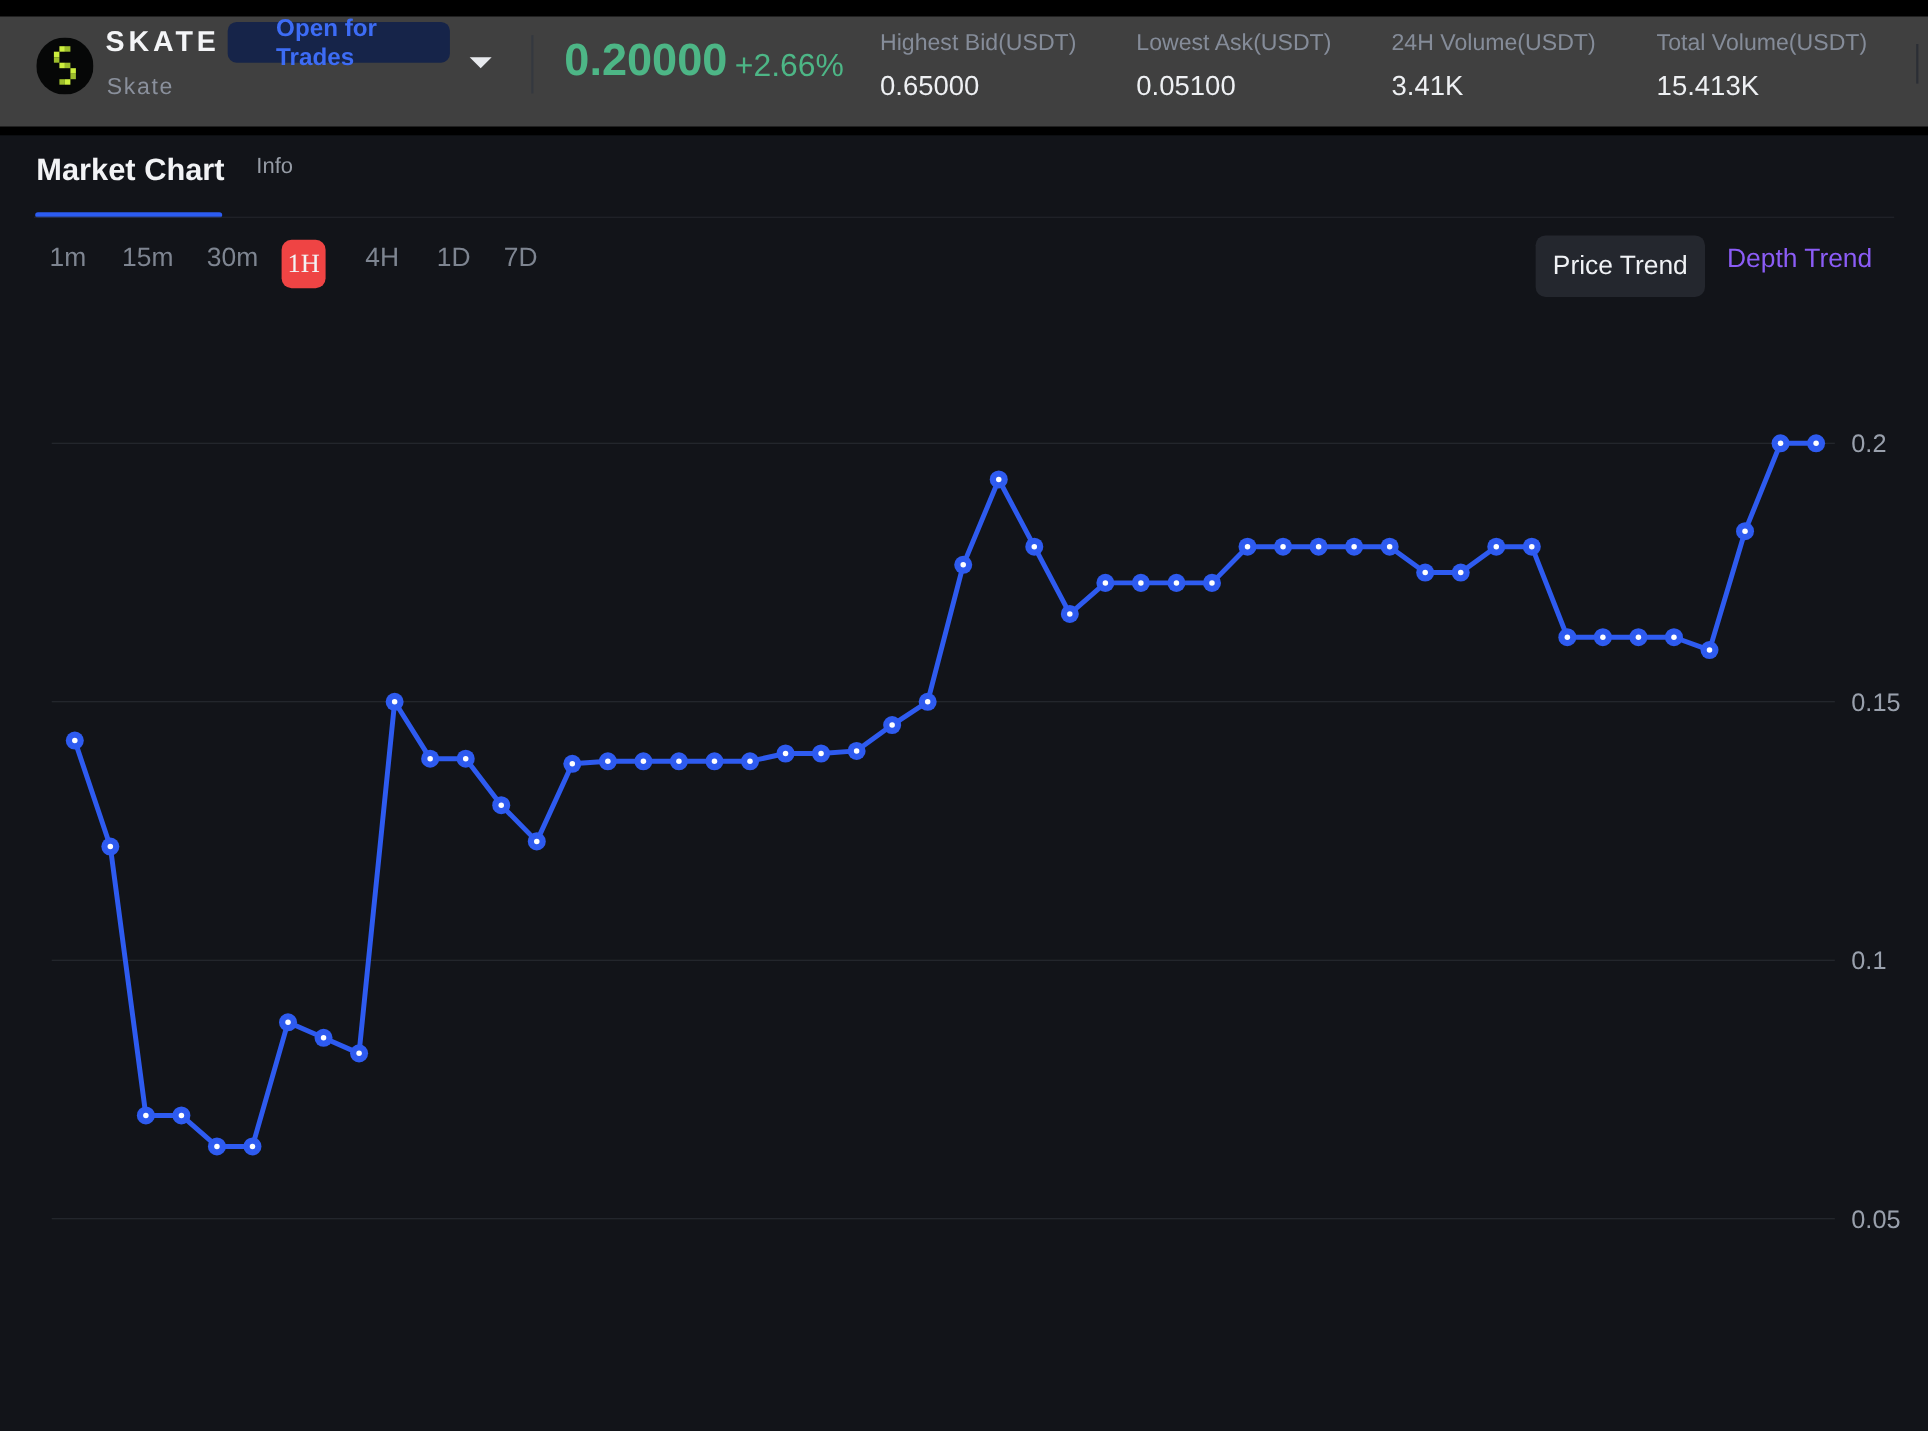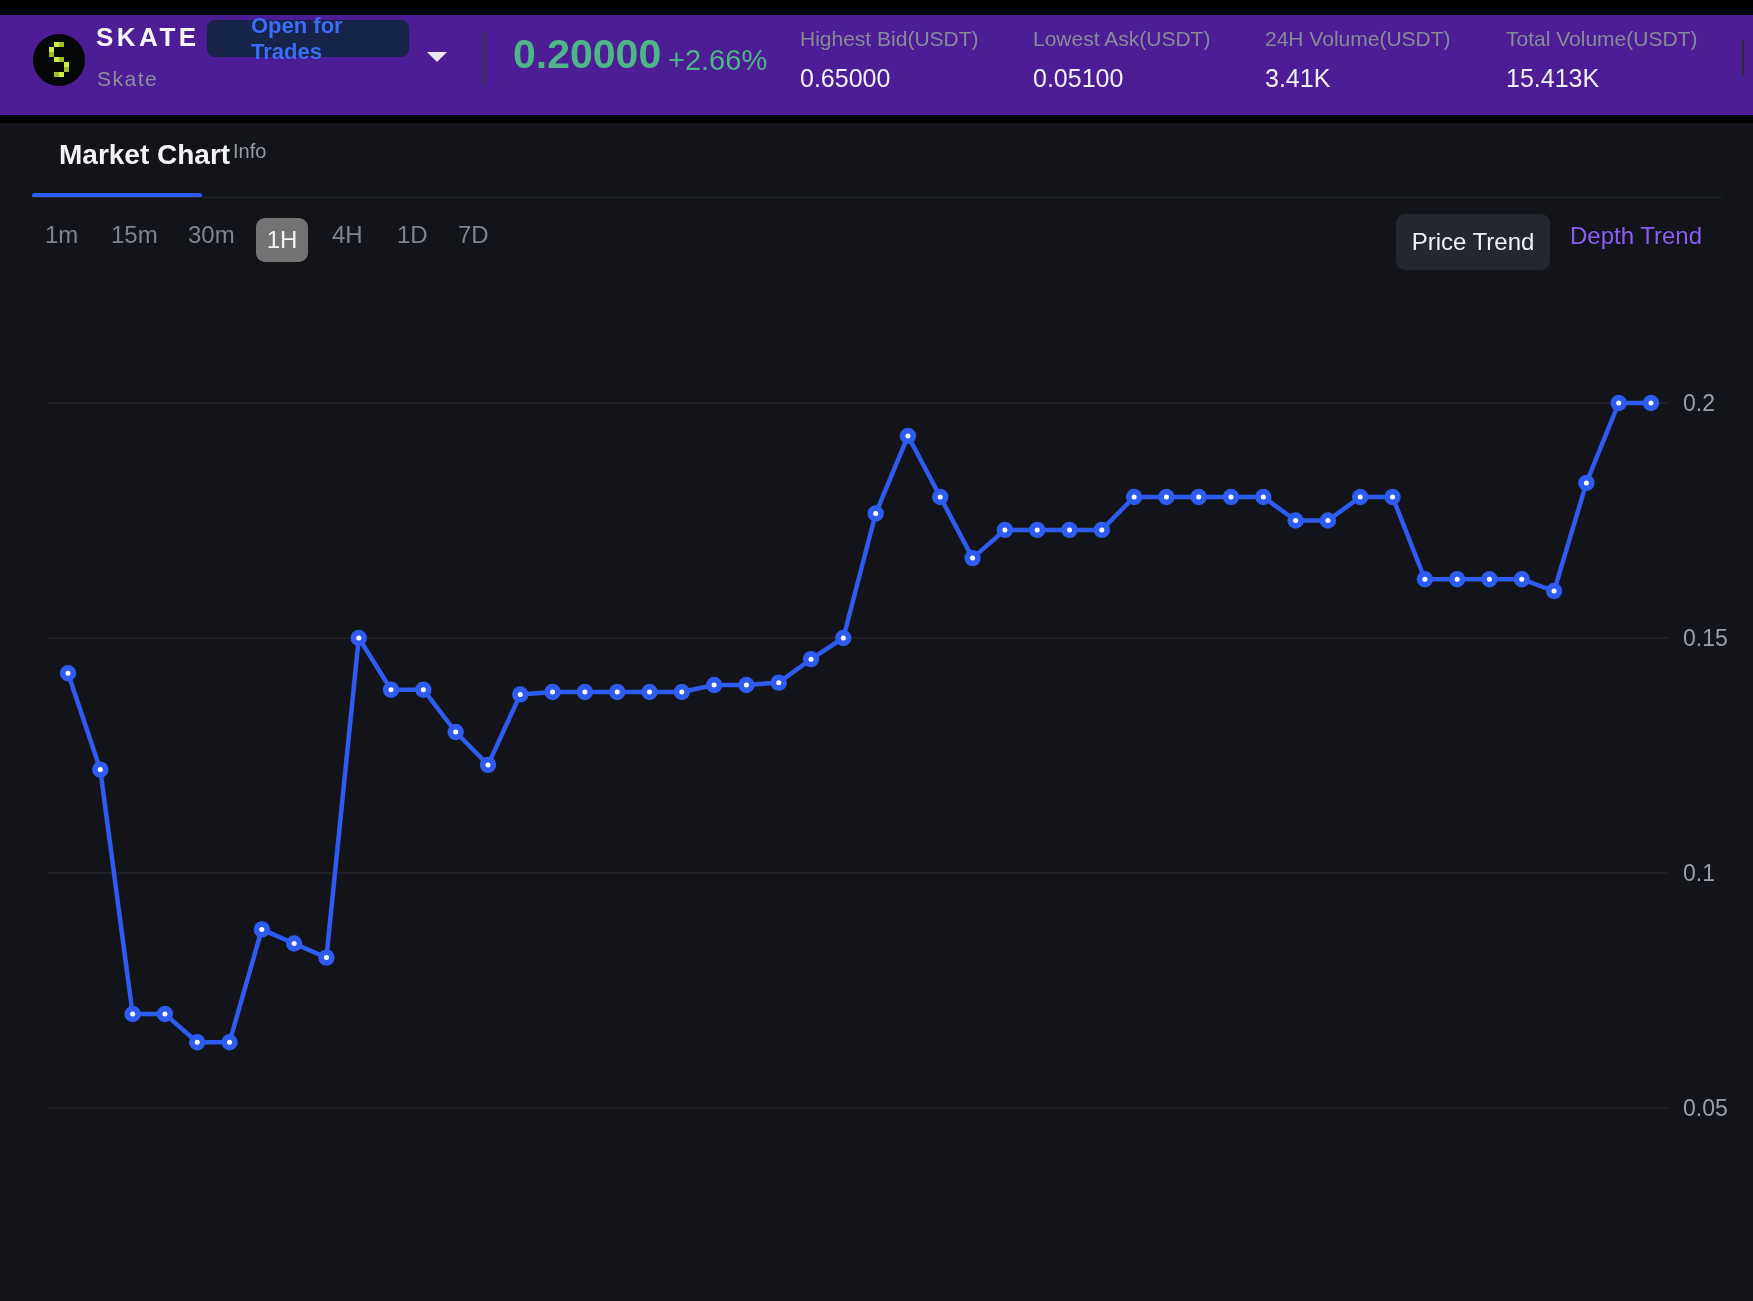--- a/index.html
+++ b/index.html
@@ -1,39 +1,39 @@
 <!DOCTYPE html>
 <html><head>
 <meta charset="utf-8">
 <style>
 *{margin:0;padding:0;box-sizing:border-box;}
 html,body{width:1753px;height:1301px;}
 body{background:#000;font-family:"Liberation Sans",sans-serif;position:relative;overflow:hidden;}
-.header{position:absolute;left:0;top:15px;width:100%;height:100px;background:#4c1d95;}
+.header{position:absolute;left:0;top:15px;width:100%;height:100px;background:#404040;}
 .logo{position:absolute;left:33px;top:19px;width:52px;height:52px;}
 .symbol{position:absolute;left:96px;top:9px;font-size:26px;font-weight:700;color:#f4f5f7;letter-spacing:3.5px;line-height:1;}
 .subname{position:absolute;left:97px;top:53px;font-size:21px;color:#8a909c;letter-spacing:1.5px;line-height:1;}
 .badge{position:absolute;left:207px;top:5px;height:37px;width:202px;background:#162449;border-radius:8px;font-size:22px;font-weight:700;color:#3d6cf5;display:flex;align-items:center;justify-content:center;padding-left:44px;}
 .caret{position:absolute;left:427px;top:37px;width:0;height:0;border-left:10px solid transparent;border-right:10px solid transparent;border-top:10px solid #e8eaee;}
 .vdiv{position:absolute;left:483px;top:17px;width:2px;height:53px;background:#34383f;}
 .price{position:absolute;left:513px;top:19px;font-size:41px;font-weight:700;color:#4db686;line-height:1;}
 .change{position:absolute;left:668px;top:31px;font-size:29px;color:#4db686;line-height:1;}
 .stat{position:absolute;top:0;height:100px;}
 .stat .lbl{position:absolute;top:13px;left:0;font-size:21px;color:#858c99;white-space:nowrap;line-height:1;}
 .stat .val{position:absolute;top:51px;left:0;font-size:25px;color:#eef0f3;white-space:nowrap;line-height:1;}
 .s1{left:800px;} .s2{left:1033px;} .s3{left:1265px;} .s4{left:1506px;}
 .vdiv2{position:absolute;left:1742px;top:25px;width:2px;height:36px;background:#2b2e35;}
 .content{position:absolute;left:0;top:123px;width:100%;height:1178px;background:#121419;}
-.tab-mc{position:absolute;left:33px;top:18px;font-size:28px;font-weight:700;color:#f2f3f5;line-height:1;margin-left:26px;}
+.tab-mc{position:absolute;left:33px;top:18px;font-size:28px;font-weight:700;color:#f2f3f5;line-height:1;}
 .tab-info{position:absolute;left:233px;top:18px;font-size:20px;color:#959ba5;line-height:1;text-align:right;}
 .underline{position:absolute;left:32px;top:70px;width:170px;height:5px;border-radius:3px;background:#2c5cf2;}
 .hdiv{position:absolute;left:31px;top:74px;width:1691px;height:1px;background:#23262c;}
 .tf{position:absolute;top:100px;font-size:24px;color:#7e8591;line-height:1;}
 .tf1{left:45px;} .tf2{left:111px;} .tf3{left:188px;}
-.tfbox{position:absolute;left:256px;top:95px;width:52px;height:44px;background:#737373;border-radius:9px;display:flex;align-items:center;justify-content:center;font-size:24px;color:#f2f3f5;}
+.tfbox{position:absolute;left:256px;top:95px;width:40px;height:44px;background:#ef4444;border-radius:9px;display:flex;align-items:center;justify-content:center;font-size:24px;color:#f2f3f5;font-family:Liberation Serif, serif;}
 .tf4{left:332px;} .tf5{left:397px;} .tf6{left:458px;}
 .trend-active{position:absolute;left:1396px;top:91px;width:154px;height:56px;background:#24272e;border-radius:9px;display:flex;align-items:center;justify-content:center;font-size:24px;color:#f0f2f5;}
 .trend-inactive{position:absolute;left:1550px;top:91px;width:172px;height:44px;display:flex;align-items:center;justify-content:center;font-size:24px;color:#8b5cf6;}
 #chart-svg{position:absolute;left:0;top:0;width:1753px;height:1178px;}
 </style>
 </head>
 <body>
 
 <header class="header">
   <div class="logo">

